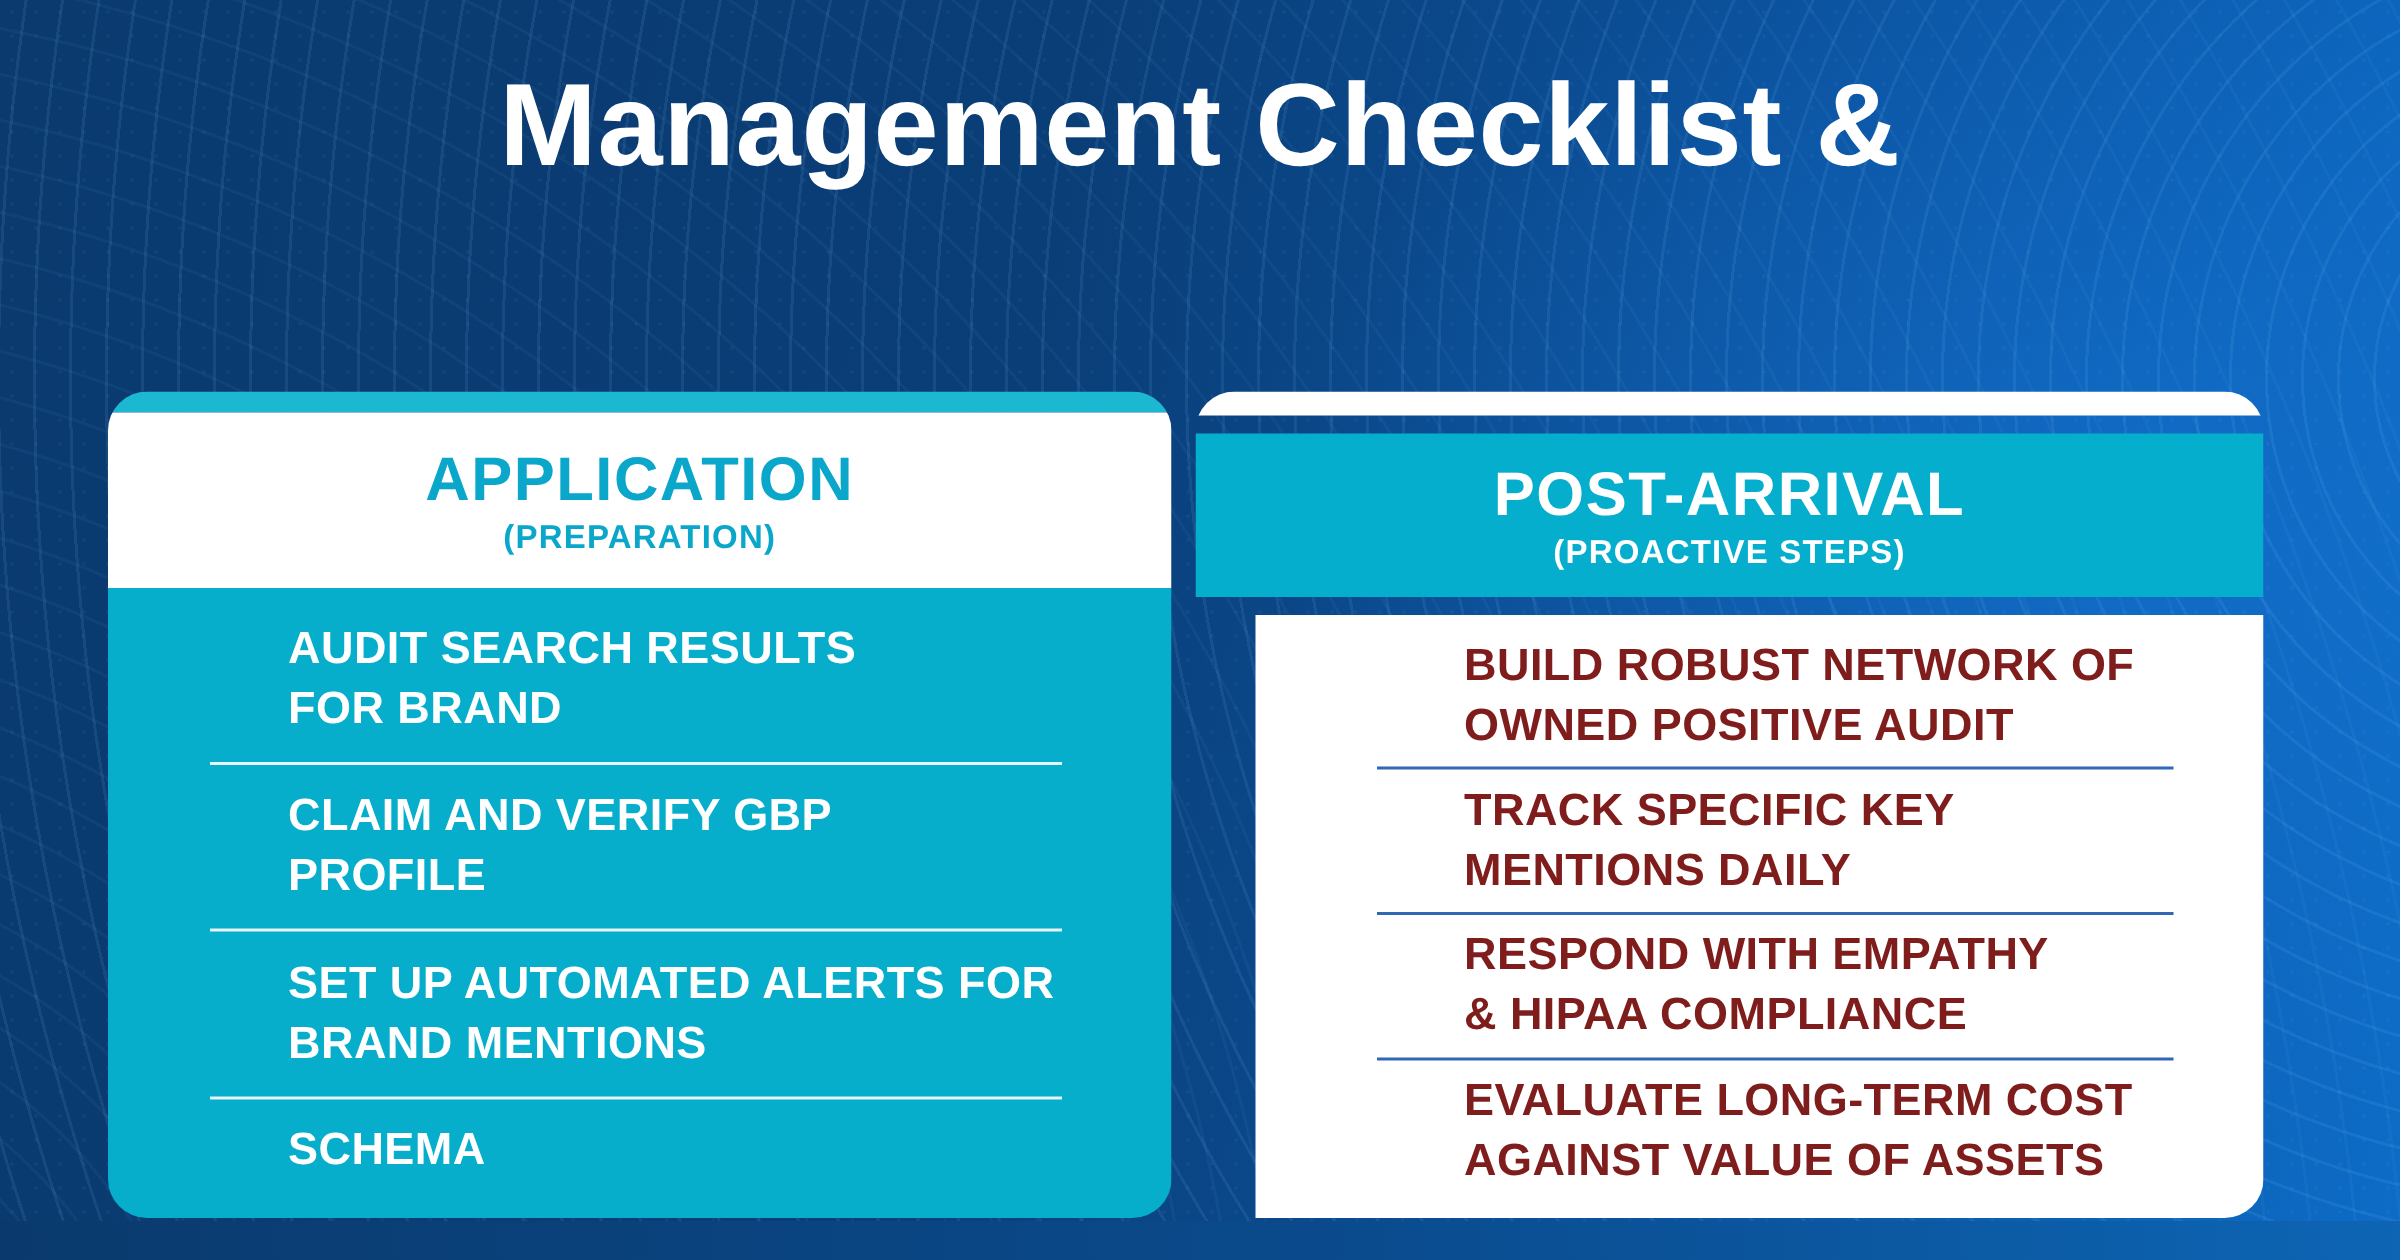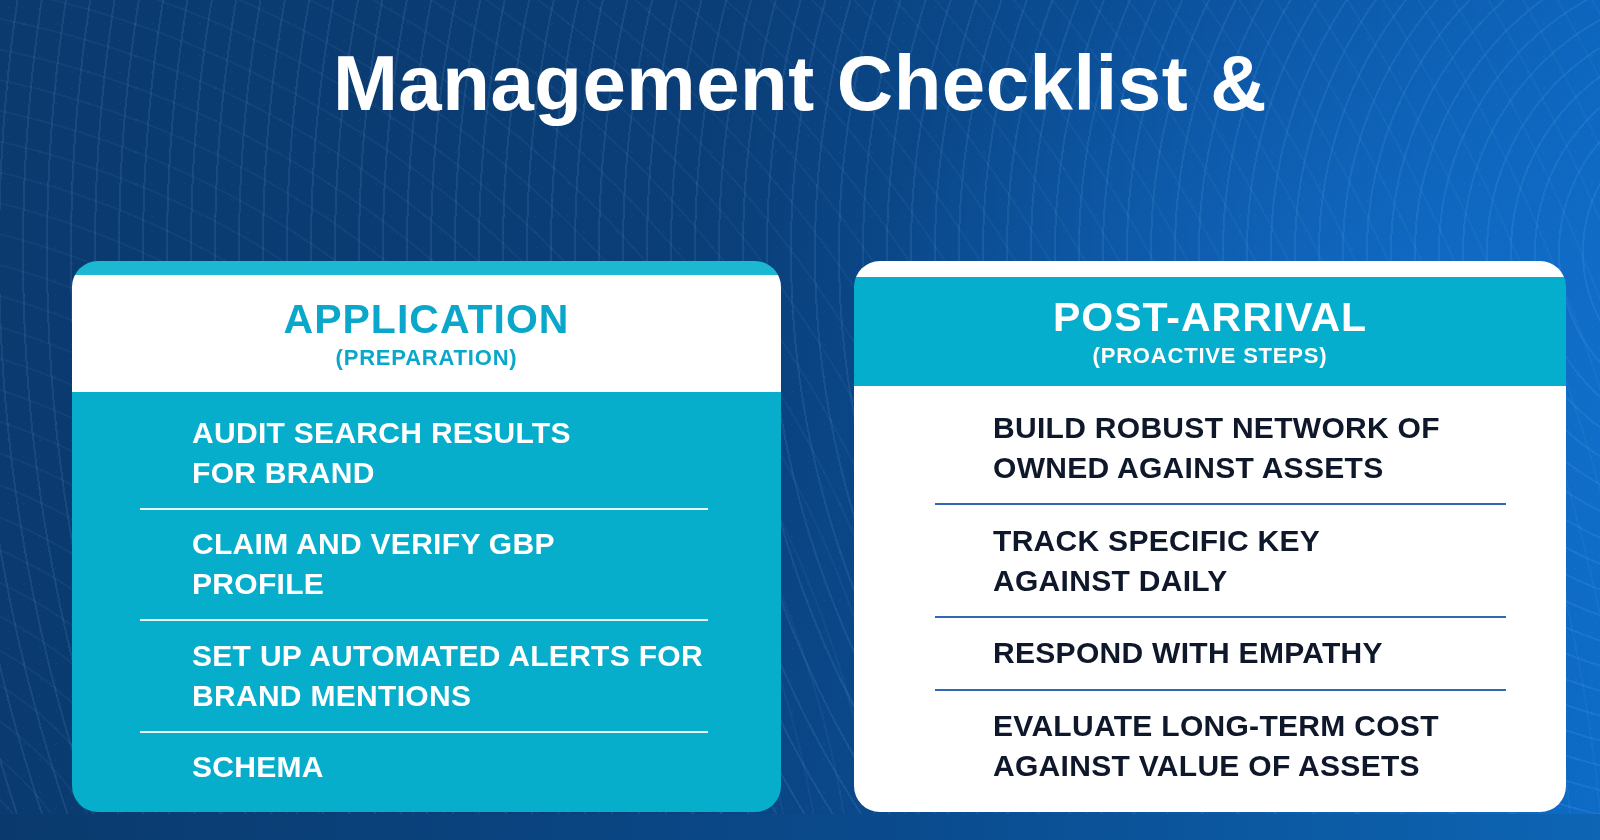--- a/index.html
+++ b/index.html
@@ -36,40 +36,40 @@
   .title-block h2{
     margin:10px 0 0 0;font-size:62px;font-weight:normal;letter-spacing:0.5px;line-height:1.0;
   }
   
   .card{
     position:absolute;top:261px;height:551px;
     border-radius:26px;overflow:hidden;
     display:flex;flex-direction:column;
   }
   .card-left{left:72px;width:709px;}
-  .card-right{left:854px;width:712px;}
+  .card-right{left:797px;width:712px;gap:12px;}
   .strip{flex:0 0 auto;}
   .card-left .strip{height:14px;background:#1cb8d2;}
   .card-right .strip{height:16px;background:#ffffff;}
   .card-header{
     flex:0 0 auto;
     display:flex;flex-direction:column;align-items:center;justify-content:center;
     gap:7px;
   }
   .card-left .card-header{height:117px;background:#ffffff;color:#0aa7cb;}
   .card-right .card-header{height:109px;background:#06aecd;color:#ffffff;}
   .card-title{font-size:41px;font-weight:bold;letter-spacing:1px;line-height:1;}
   .card-subtitle{font-size:22px;font-weight:bold;letter-spacing:0.8px;line-height:1;}
   .card-body{
     flex:1 1 auto;
     display:flex;flex-direction:column;justify-content:space-evenly;
     padding:6px 0 10px;
   }
   .card-left .card-body{background:#06aecb;color:#ffffff;}
-  .card-right .card-body{background:#ffffff;color:#0f172a;}
+  .card-right .card-body{background:#ffffff;color:#7f1d1d;margin-left:40px;}
   .item{font-size:30px;font-weight:bold;line-height:40px;letter-spacing:0.3px;}
   .card-left .item{padding-left:104px;padding-right:16px;margin-left:16px;}
   .card-right .item{padding-left:139px;padding-right:16px;}
   .divider{height:2px;flex:0 0 auto;}
   .card-left .divider{background:rgba(255,255,255,0.9);margin:0 73px 0 68px;}
   .card-right .divider{background:#3068b6;margin:0 60px 0 81px;height:1.6px;}
 </style>
 </head>
 <body>
 
@@ -110,30 +110,31 @@
 
   <section class="card card-right">
     <div class="strip"></div>
     <div class="card-header">
       <div class="card-title">POST-ARRIVAL</div>
       <div class="card-subtitle">(PROACTIVE STEPS)</div>
     </div>
     <div class="card-body">
       <div class="item">
         <div>BUILD ROBUST NETWORK OF</div>
-        <div>OWNED AGAINST ASSETS</div>
+        <div>OWNED POSITIVE AUDIT</div>
       </div>
       <div class="divider"></div>
       <div class="item">
         <div>TRACK SPECIFIC KEY</div>
-        <div>AGAINST DAILY</div>
+        <div>MENTIONS DAILY</div>
       </div>
       <div class="divider"></div>
       <div class="item">
         <div>RESPOND WITH EMPATHY</div>
+        <div>&amp; HIPAA COMPLIANCE</div>
       </div>
       <div class="divider"></div>
       <div class="item">
         <div>EVALUATE LONG-TERM COST</div>
         <div>AGAINST VALUE OF ASSETS</div>
       </div>
     </div>
   </section>
 
   <div class="footer-band"></div>

